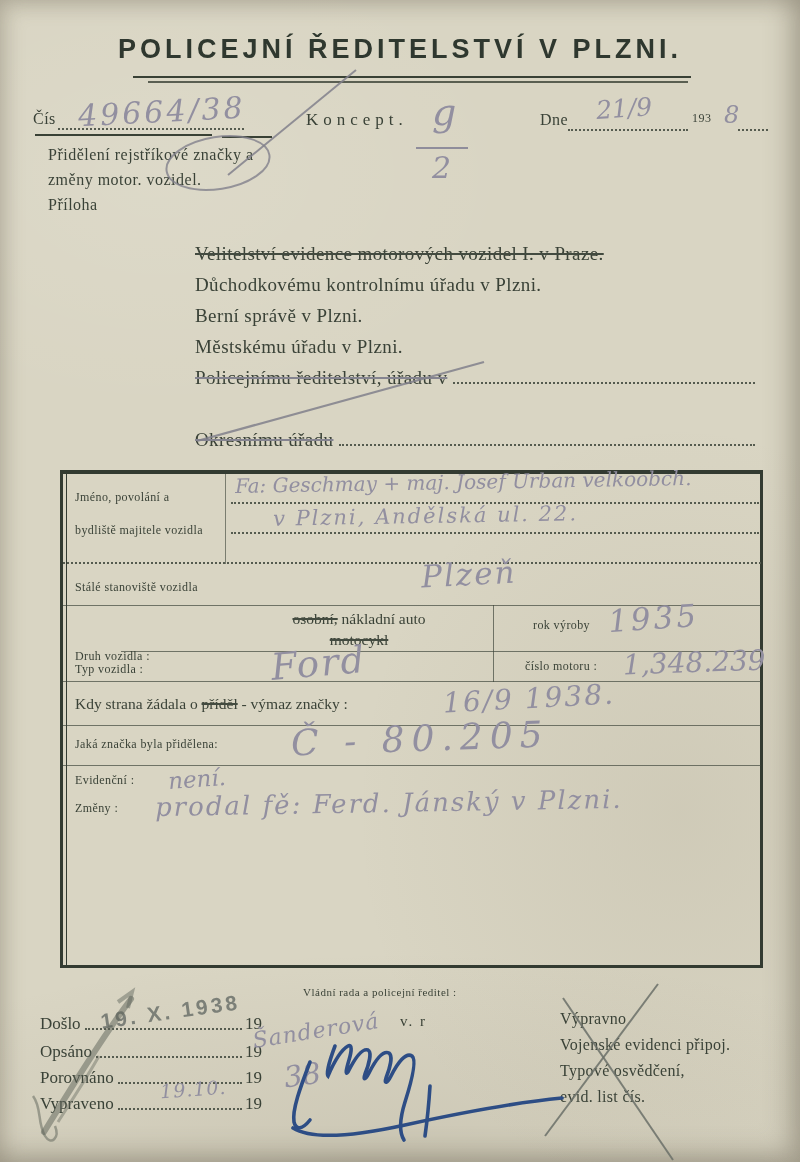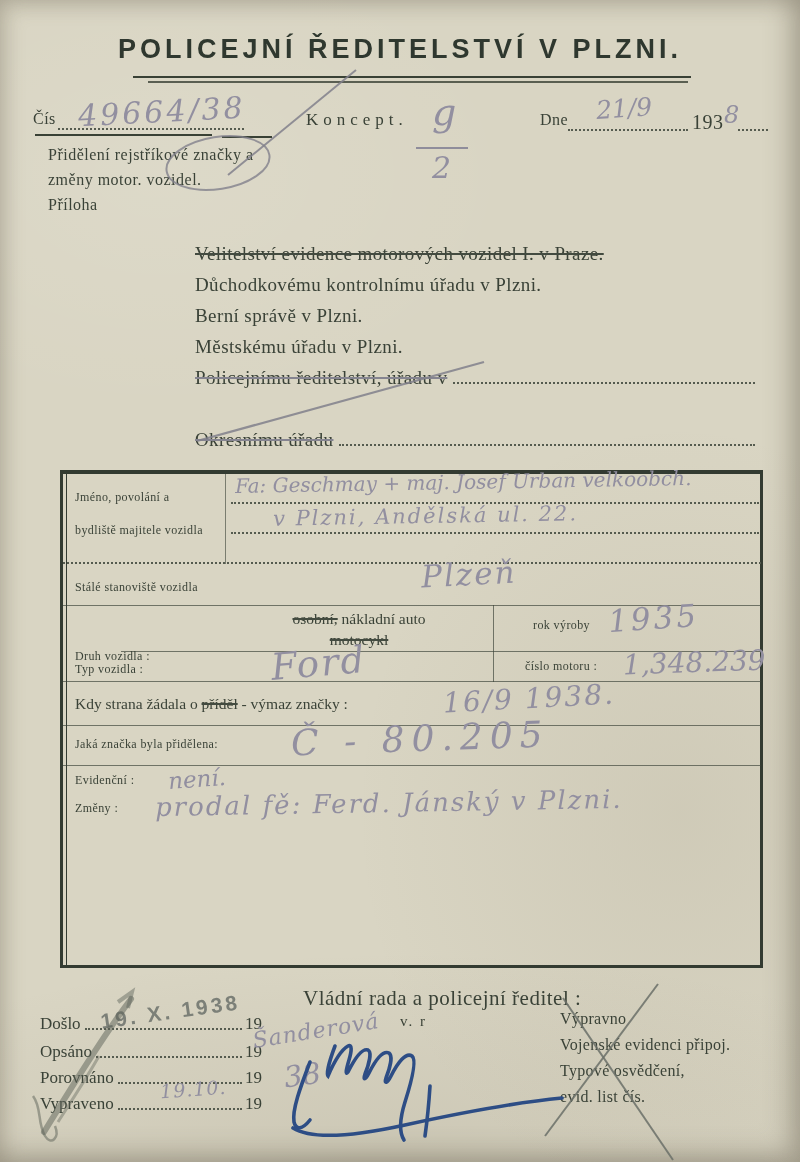--- a/index.html
+++ b/index.html
@@ -63,21 +63,21 @@
 
   <span class="abs p" style="left:306px;top:110px;font-size:17px;letter-spacing:5px;">Koncept.</span>
 
   <span class="abs hw" style="left:432px;top:90px;font-size:38px;">g</span>
   <div class="abs" style="left:416px;top:147px;width:52px;height:0;border-top:2px solid #8f8d9b;"></div>
   <span class="abs hw" style="left:432px;top:150px;font-size:30px;">2</span>
 
   <span class="abs p" style="left:540px;top:111px;font-size:16px;">Dne</span>
   <div class="abs dots" style="left:568px;top:129px;width:120px;"></div>
   <span class="abs hw" style="left:596px;top:94px;font-size:25px;transform:rotate(-4deg);">21/9</span>
-  <span class="abs p" style="left:692px;top:111px;font-size:20px;">193</span>
+  <span class="abs p" style="left:692px;top:111px;font-size:12px;">193</span>
   <span class="abs hw" style="left:724px;top:101px;font-size:24px;">8</span>
   <div class="abs dots" style="left:738px;top:129px;width:30px;"></div>
 
   <span class="abs p" style="left:48px;top:146px;font-size:16px;">Přidělení rejstříkové značky a</span>
   <span class="abs p" style="left:48px;top:171px;font-size:16px;">změny motor. vozidel.</span>
   <span class="abs p" style="left:48px;top:196px;font-size:16px;">Příloha</span>
 
   <div class="abs addr-row" style="left:195px;top:243px;width:560px;">
     <span class="struck-ink">Velitelství evidence motorových vozidel I. v Praze.</span>
   </div>
@@ -145,21 +145,21 @@
     <span class="lbl" style="left:12px;top:263px;">Jaká značka byla přidělena:</span>
     <span class="hw abs" style="left:228px;top:244px;font-size:36px;letter-spacing:7px;transform:rotate(-2deg);">Č - 80.205</span>
     <div class="abs" style="left:0;top:291px;width:698px;height:0;border-top:1.5px solid #3a4237aa;"></div>
 
     <span class="lbl" style="left:12px;top:299px;">Evidenční :</span>
     <span class="hw abs" style="left:105px;top:292px;font-size:23px;transform:rotate(-4deg);">není.</span>
     <span class="lbl" style="left:12px;top:327px;">Změny :</span>
     <span class="hw abs" style="left:92px;top:314px;font-size:26px;letter-spacing:2px;transform:rotate(-1deg);">prodal fě: Ferd. Jánský v Plzni.</span>
   </div>
 
-  <span class="abs p" style="left:303px;top:986px;font-size:21px;">Vládní rada a policejní ředitel :</span>
+  <span class="abs p" style="left:303px;top:986px;font-size:11px;">Vládní rada a policejní ředitel :</span>
 
   <div class="frow" style="left:40px;top:1014px;width:222px;align-items:flex-end;">
     <span>Došlo</span>
     <div class="tail"></div>
     <span>19</span>
   </div>
   <div class="frow" style="left:40px;top:1042px;width:222px;">
     <span>Opsáno</span>
     <div class="tail"></div>
     <span>19</span>

